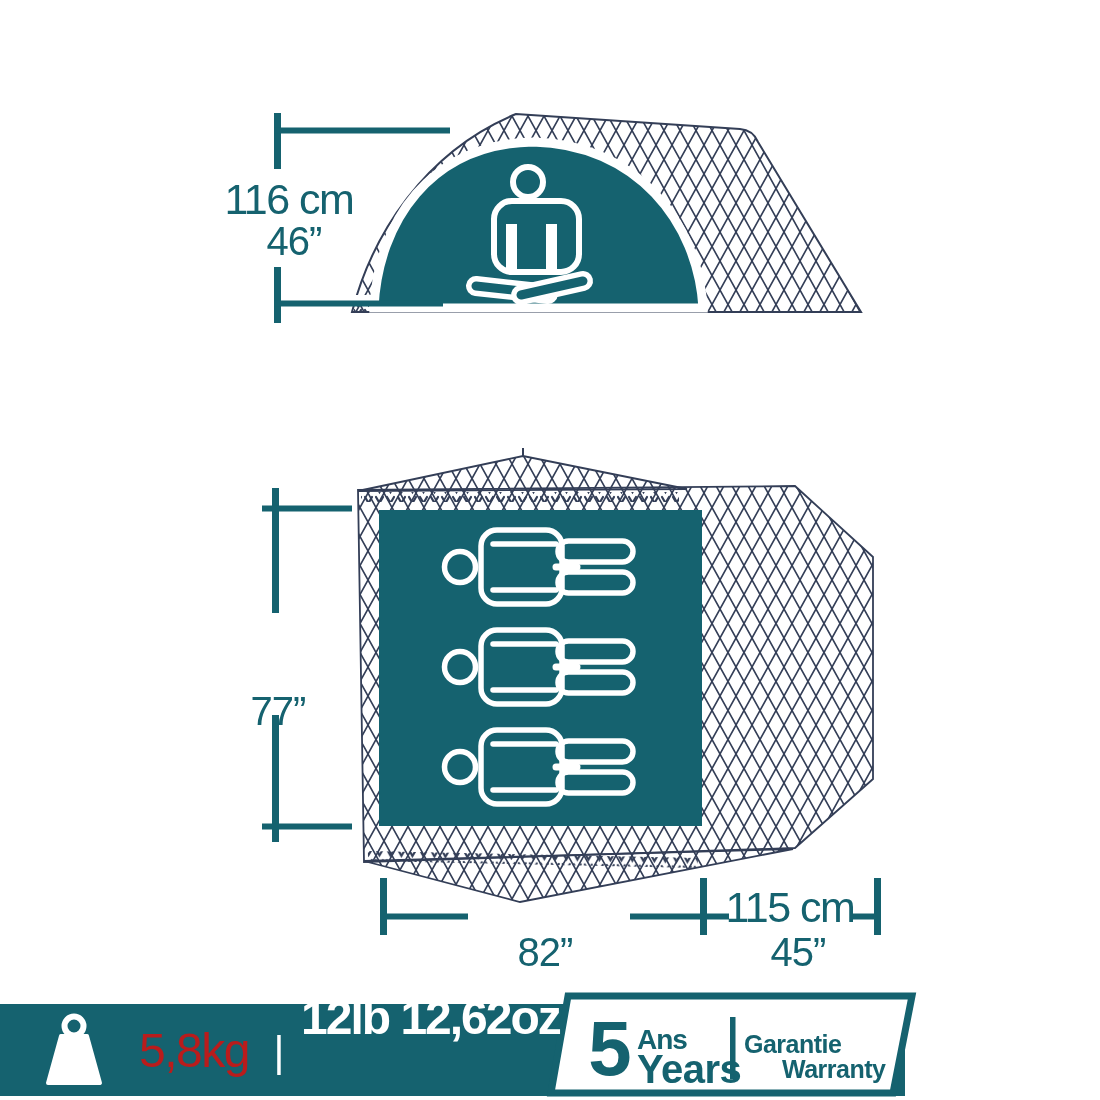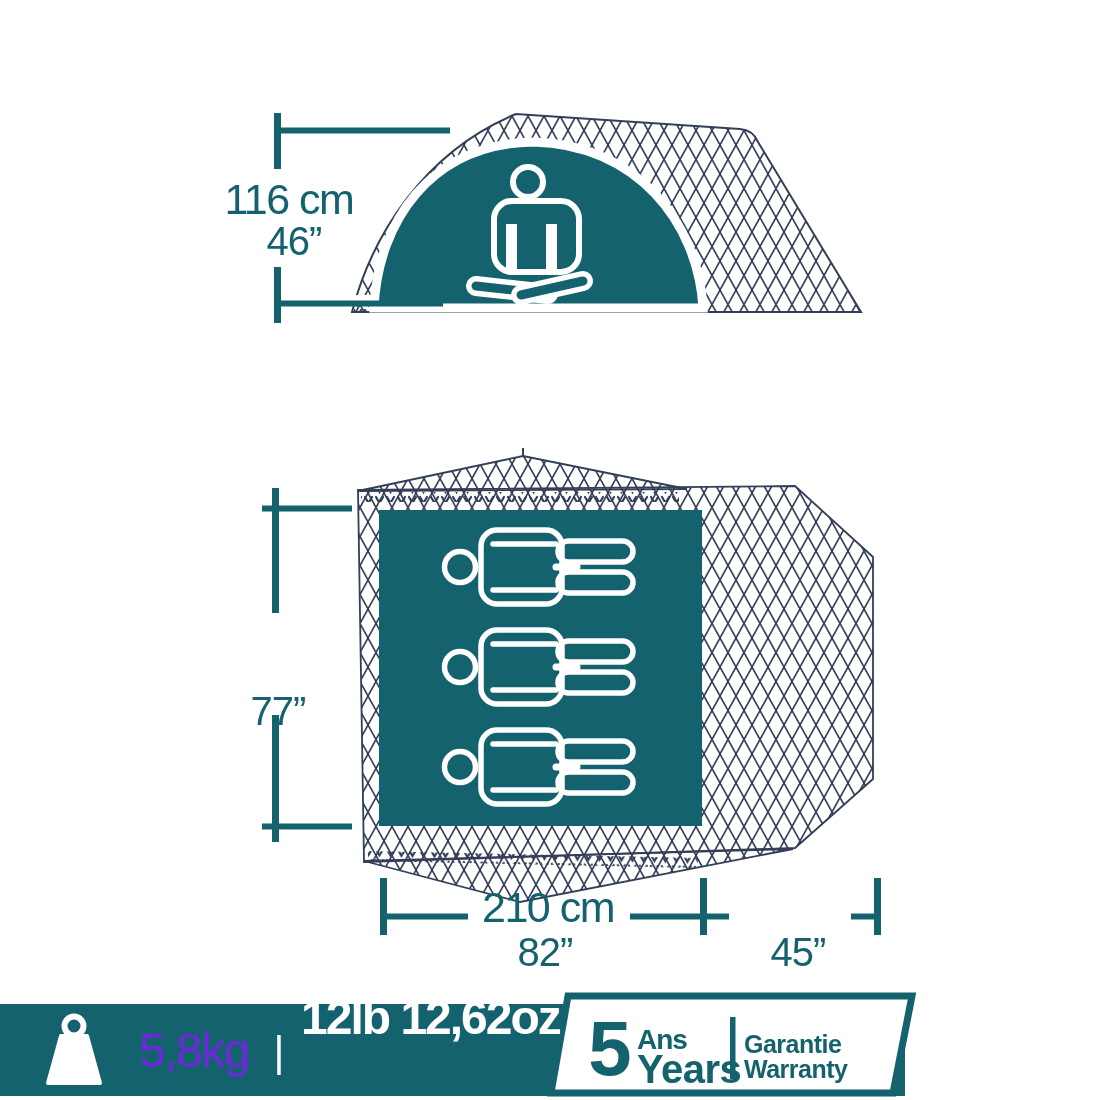--- a/index.html
+++ b/index.html
@@ -11,21 +11,21 @@
   .canvas{
     position:relative;width:1100px;height:1100px;background:var(--bg);
     font-family:"Liberation Sans",sans-serif;overflow:hidden;
   }
   .canvas svg{position:absolute;left:0;top:0;}
   .txt{position:absolute;white-space:nowrap;line-height:1;}
   .ctr{transform:translate(-50%,-50%);}
   .vctr{transform:translateY(-50%);}
   .dim-cm{font-size:43px;font-weight:400;color:var(--teal);letter-spacing:-1.5px;}
   .dim-in{font-size:40px;font-weight:400;color:var(--teal);letter-spacing:-1px;}
-  .ft-metric{font-size:48px;font-weight:400;color:#6d28d9;letter-spacing:-1.5px;}
+  .ft-metric{font-size:48px;font-weight:400;color:#b91c1c;letter-spacing:-1.5px;}
   .ft-sep{font-size:42px;font-weight:400;color:#fff;}
   .ft-imp{font-size:48px;font-weight:700;color:#fff;letter-spacing:-2px;}
   .w-num{font-size:78px;font-weight:700;color:var(--teal);letter-spacing:-2px;}
   .w-ans{font-size:28px;font-weight:700;color:var(--teal);letter-spacing:-1px;}
   .w-years{font-size:40px;font-weight:700;color:var(--teal);letter-spacing:-0.5px;}
   .w-g{font-size:25px;font-weight:700;color:var(--teal);letter-spacing:-0.5px;}
 </style>
 </head>
 <body>
 
@@ -142,28 +142,28 @@
       <polygon points="568,996 912,996 893,1093 551,1093" fill="#FFFFFF" stroke="#15626F" stroke-width="7"></polygon>
       <rect x="730" y="1017" width="5.5" height="62" fill="#15626F"></rect>
     </g>
   </svg>
 
   <span class="txt ctr dim-cm" style="left:289px;top:199px;">116 cm</span>
   <span class="txt ctr dim-in" style="left:294px;top:241px;">46”</span>
 
   <span class="txt ctr dim-in" style="left:278px;top:711px;">77”</span>
 
-  <span class="txt ctr dim-cm" style="left:548px;top:907px;">210 cm</span>
   <span class="txt ctr dim-in" style="left:545px;top:952px;">82”</span>
 
+  <span class="txt ctr dim-cm" style="left:790px;top:907px;">115 cm</span>
   <span class="txt ctr dim-in" style="left:798px;top:952px;">45”</span>
 
   <span class="txt vctr ft-metric" style="left:139px;top:1051px;">5,8kg</span>
   <span class="txt ctr ft-sep" style="left:279px;top:1052px;">|</span>
   <span class="txt vctr ft-imp" style="left:301px;top:1018px;">12lb 12,62oz</span>
 
   <span class="txt ctr w-num" style="left:609px;top:1048px;">5</span>
   <span class="txt vctr w-ans" style="left:637px;top:1040px;">Ans</span>
   <span class="txt vctr w-years" style="left:637px;top:1069px;">Years</span>
   <span class="txt vctr w-g" style="left:744px;top:1044px;">Garantie</span>
-  <span class="txt vctr w-g" style="left:744px;top:1069px;text-align:right;">Warranty</span>
+  <span class="txt vctr w-g" style="left:782px;top:1069px;text-align:right;">Warranty</span>
 
 </div>
 
 </body></html>

